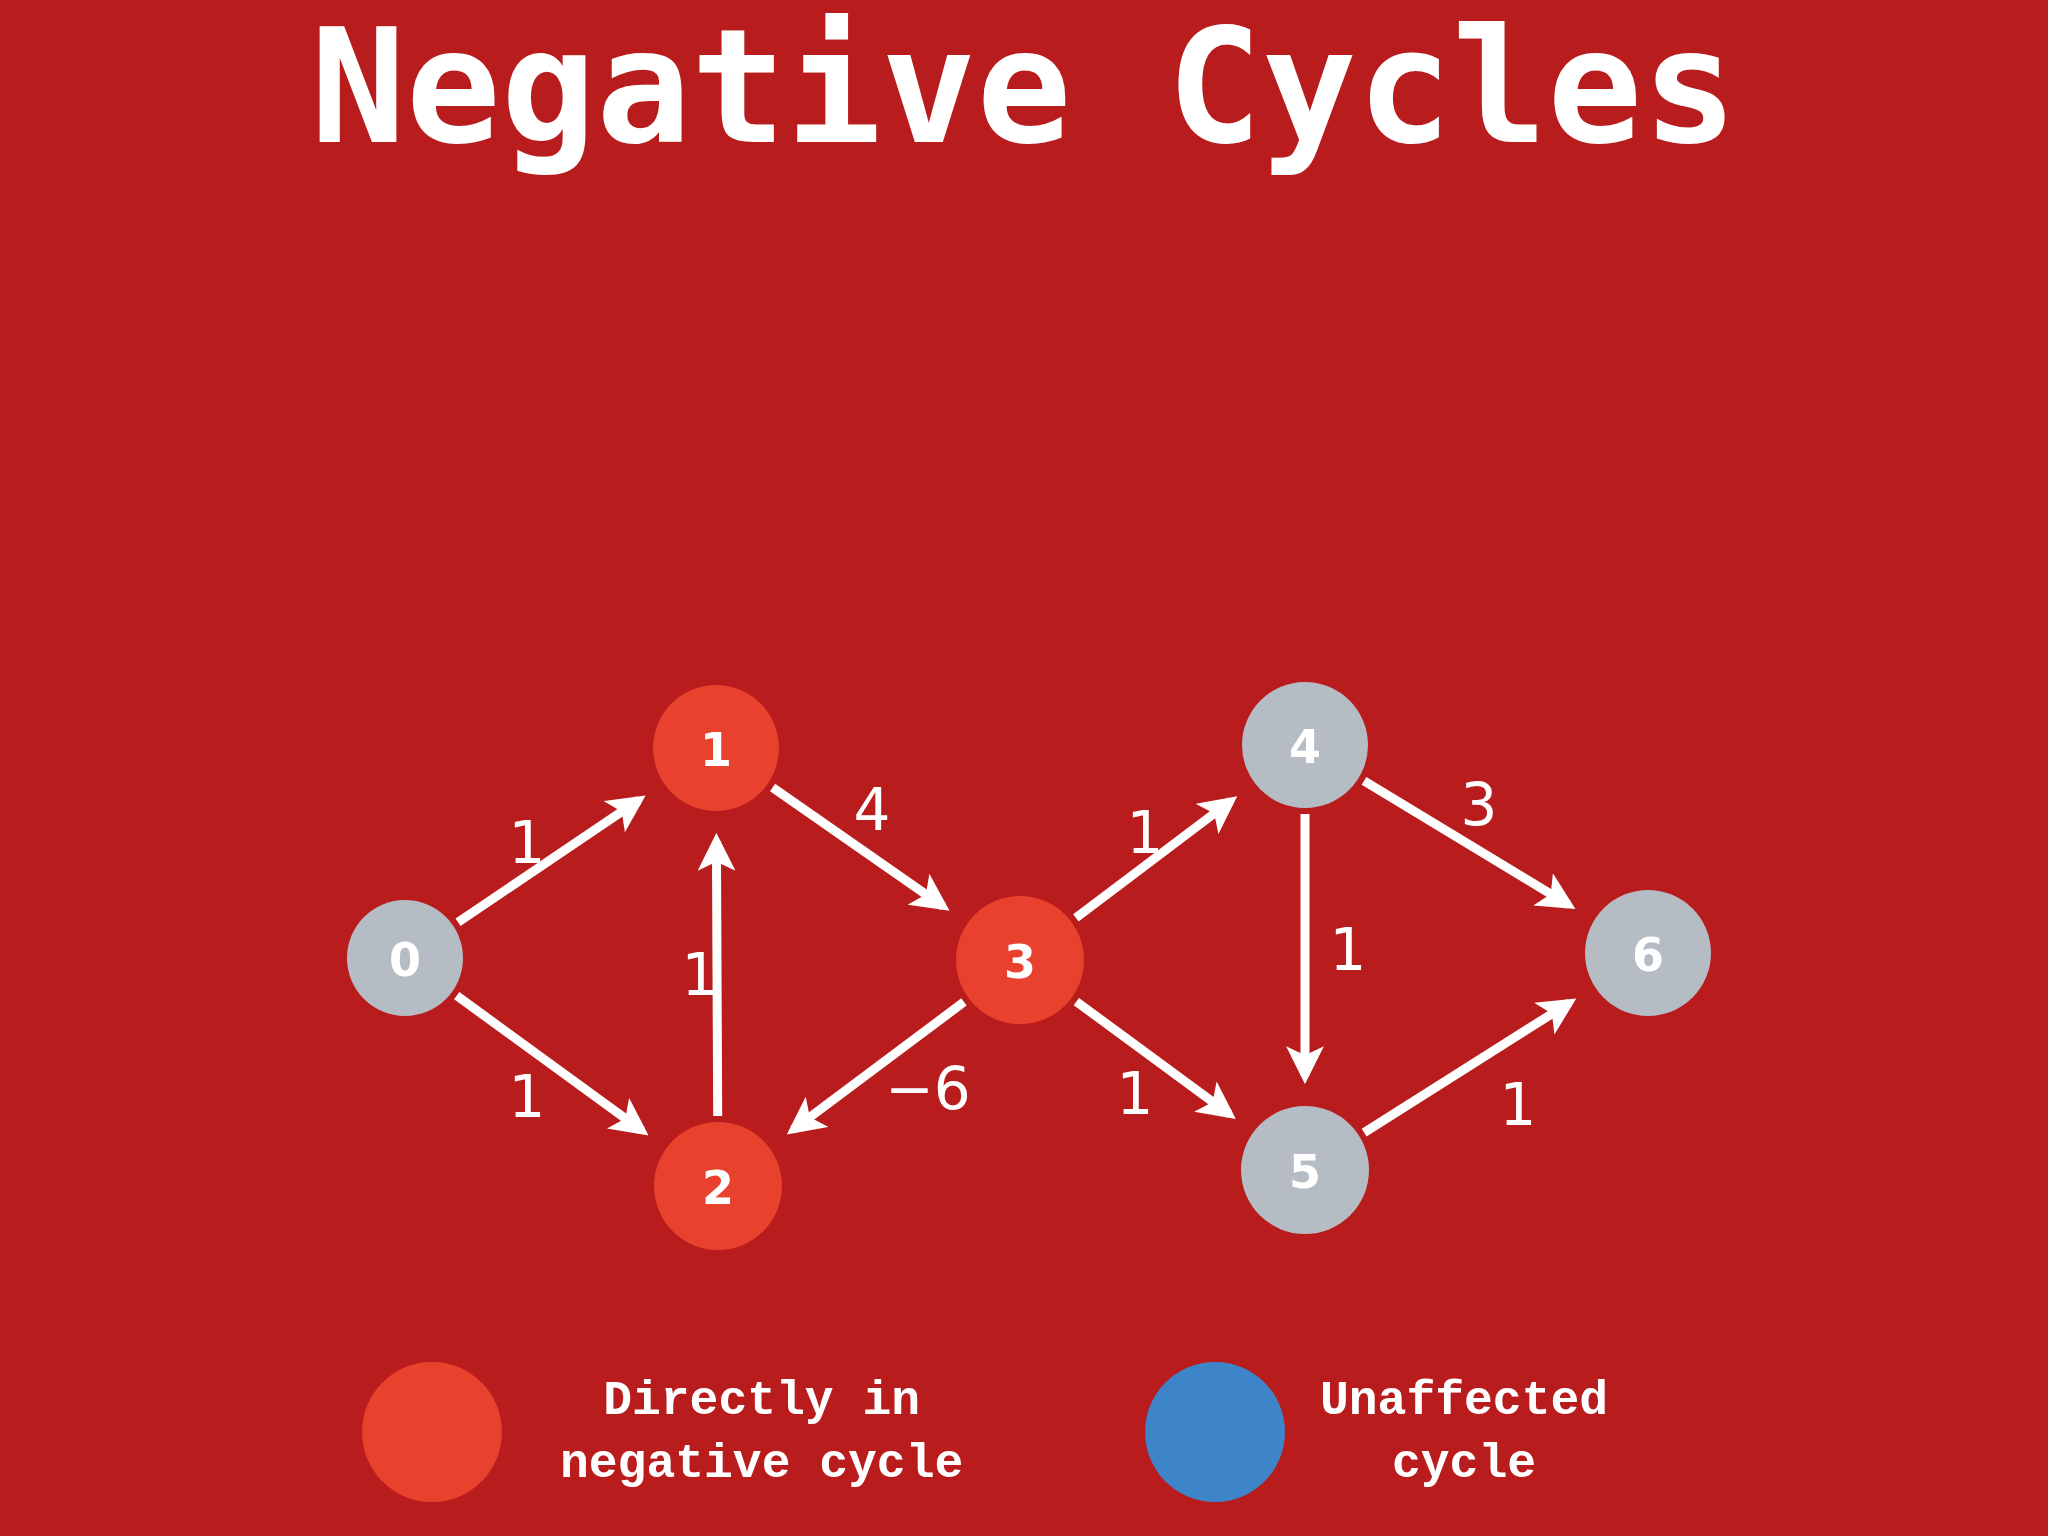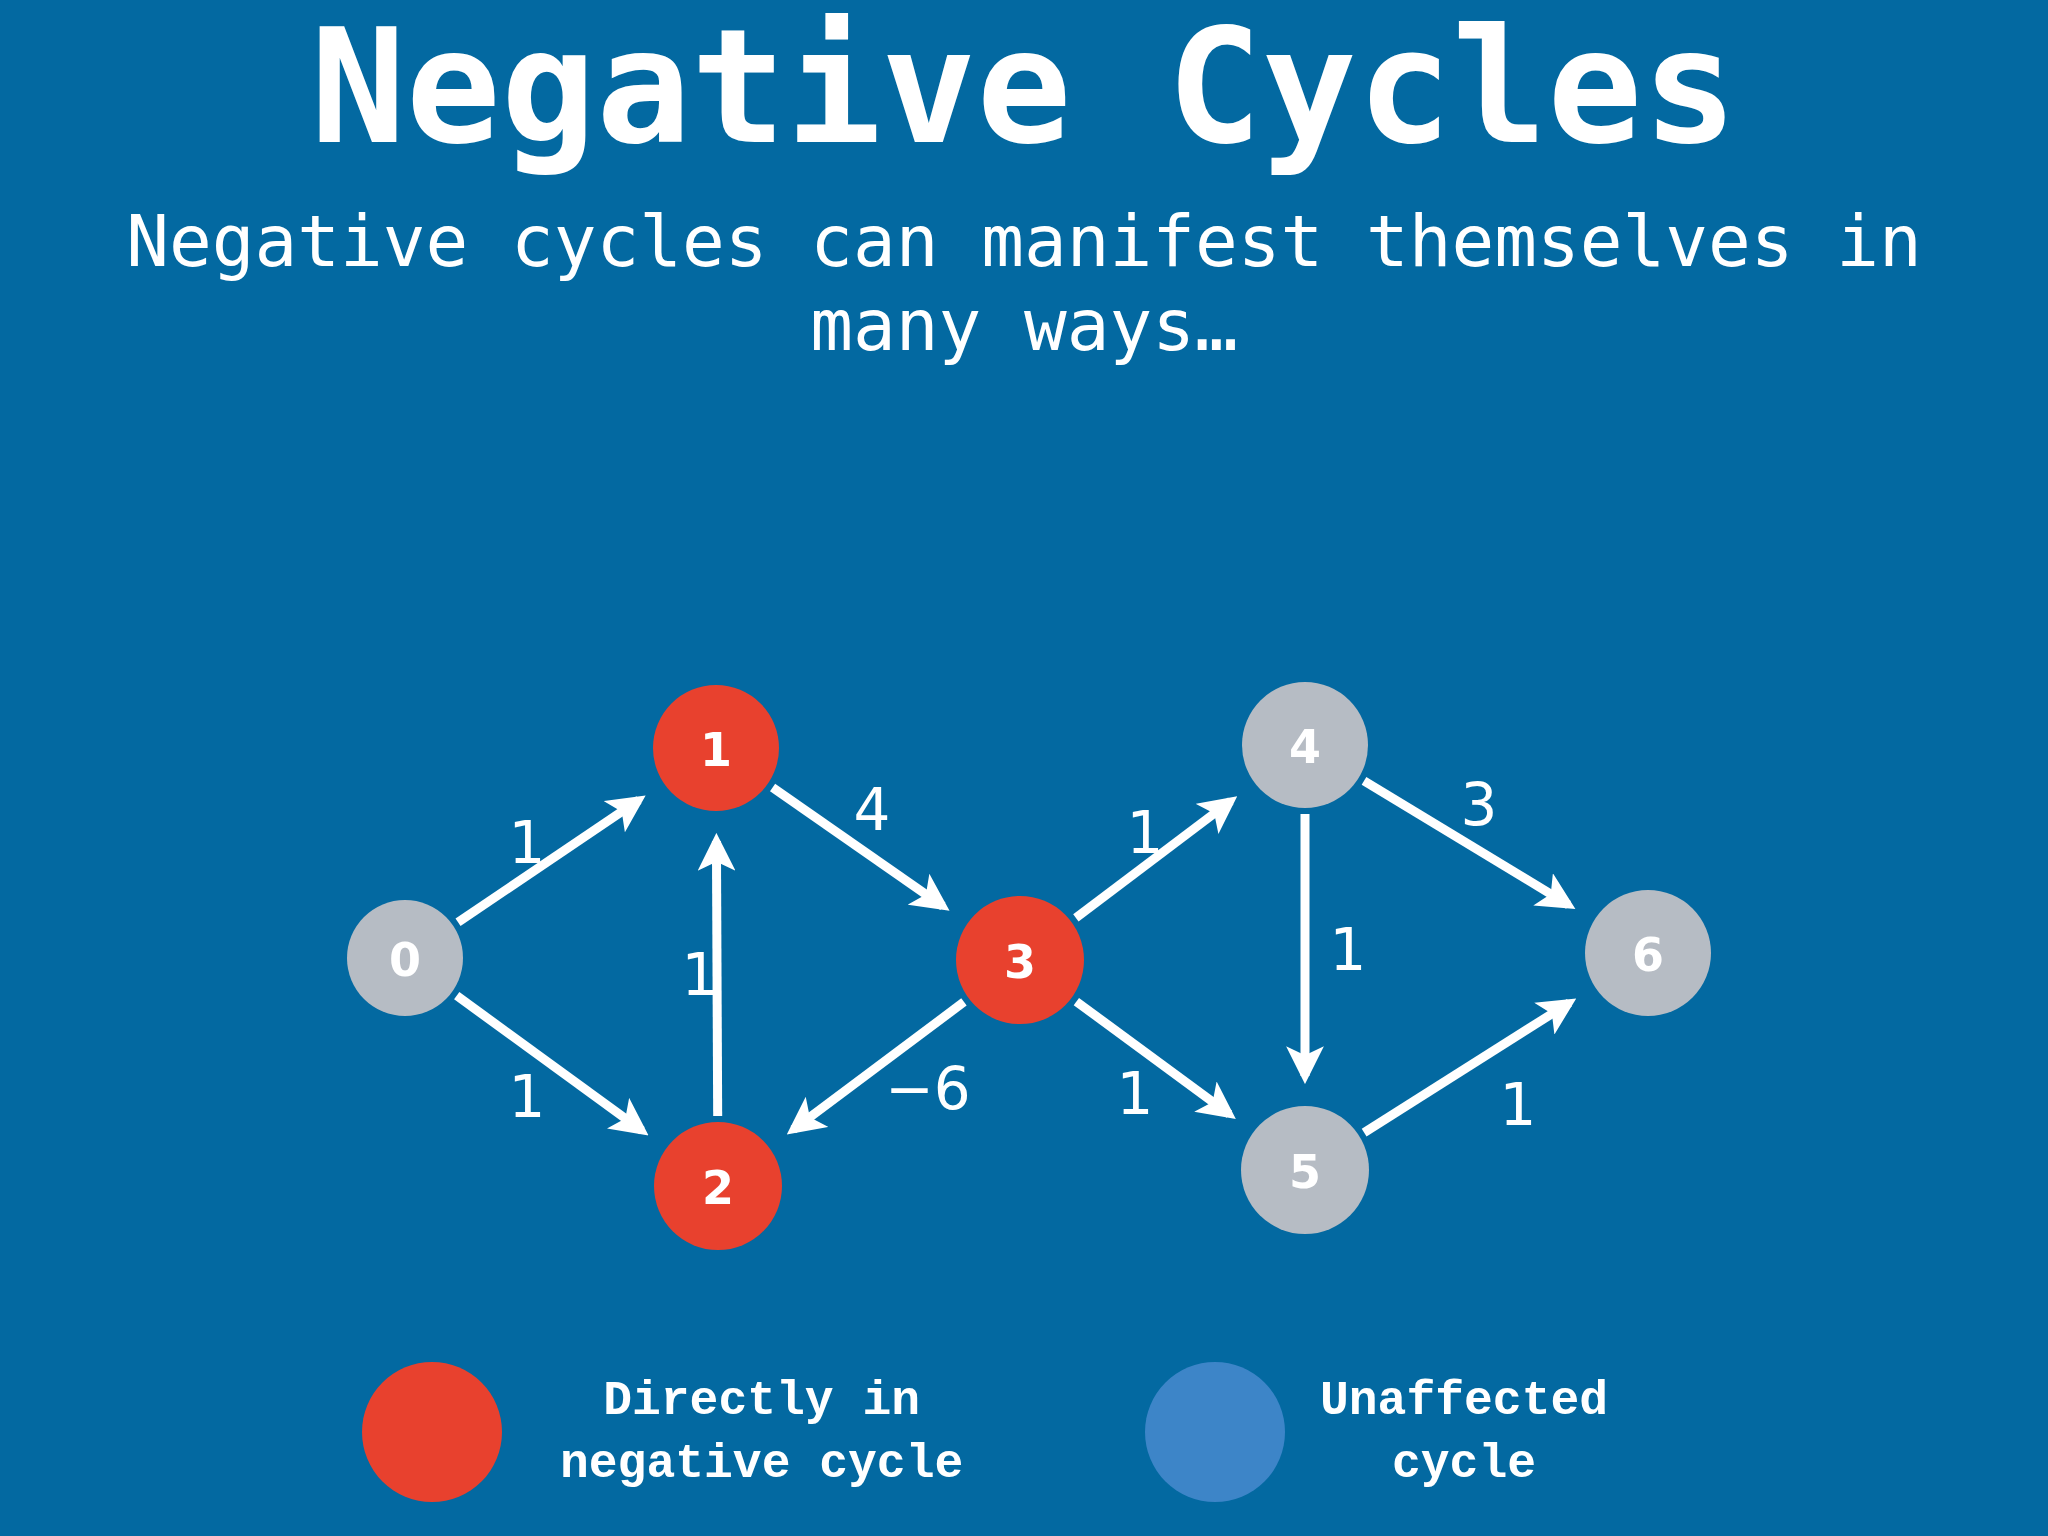--- a/index.html
+++ b/index.html
@@ -4,21 +4,21 @@
 <style>
   html, body {
     margin: 0;
     padding: 0;
     background: #000000;
   }
   #slide {
     position: relative;
     width: 2048px;
     height: 1536px;
-    background: #0369a1;
+    background: #b91c1c;
     overflow: hidden;
     font-family: "DejaVu Sans Mono", "Liberation Mono", monospace;
   }
   #title {
     position: absolute;
     top: 8px;
     left: 0;
     width: 2048px;
     text-align: center;
     color: #ffffff;
@@ -85,21 +85,20 @@
     border-radius: 50%;
   }
 </style>
 </head>
 <body>
 
 <div id="slide">
 
   <div id="title">Negative Cycles</div>
 
-  <div id="subtitle">Negative cycles can manifest themselves in many ways…</div>
 
   <svg id="graph-svg" viewBox="0 0 2048 1536" xmlns="http://www.w3.org/2000/svg">
     <defs>
       <marker id="arrowhead" markerWidth="4.2" markerHeight="4.2" refX="3.3" refY="2.1" orient="auto" markerUnits="strokeWidth">
         <path d="M 0 0 L 4.2 2.1 L 0 4.2 L 1.0 2.1 Z" fill="#ffffff"></path>
       </marker>
     </defs>
     <g id="edge-layer">
         <line x1="458.04038295046524" y1="922.1849504193" x2="638.9256935251052" y2="800.0437439219547" class="edge-line" marker-end="url(#arrowhead)"></line>
         <line x1="456.73050667514485" y1="995.6822860125656" x2="642.0208183208811" y2="1130.6541424190443" class="edge-line" marker-end="url(#arrowhead)"></line>

